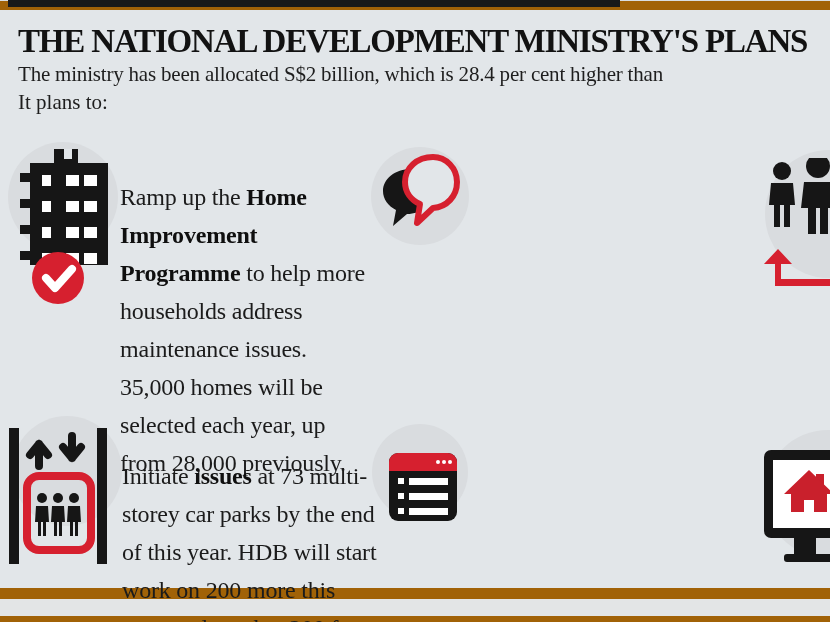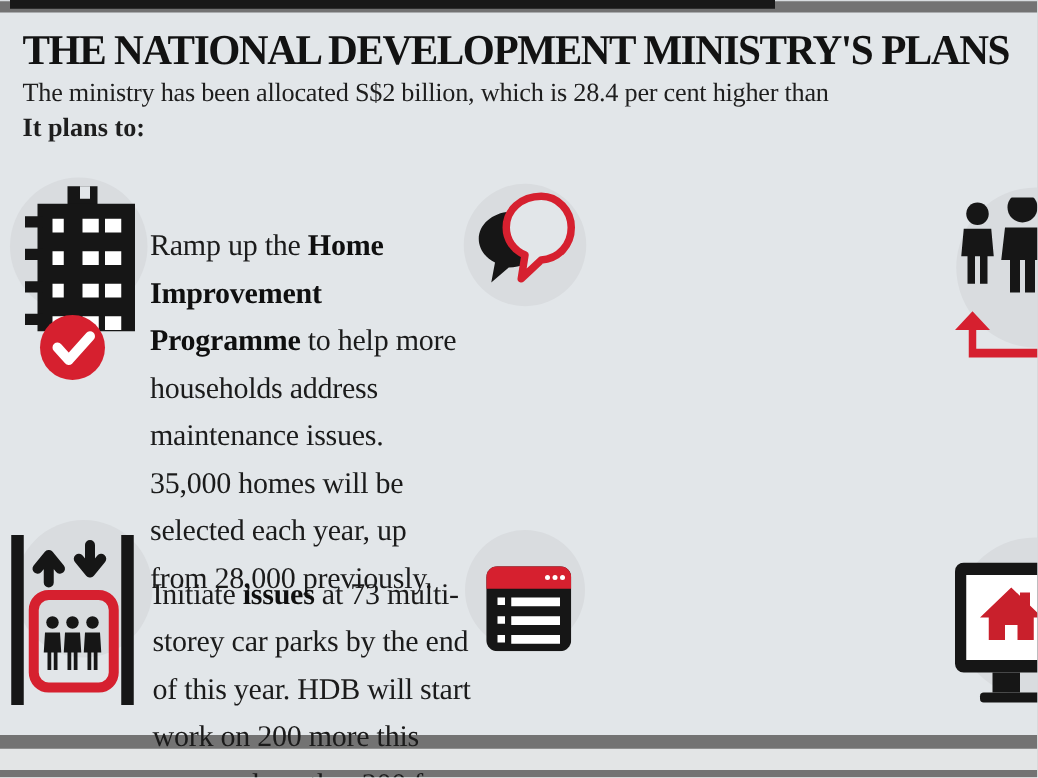--- a/index.html
+++ b/index.html
@@ -1,28 +1,28 @@
 <!DOCTYPE html>
 <html><head>
 <meta charset="utf-8">
 <style>
   html,body{margin:0;padding:0;background:#ffffff;}
-  .page{position:relative;width:830px;height:622px;overflow:hidden;background:#737373;
+  .page{position:relative;width:830px;height:622px;overflow:hidden;background:#a16207;
         font-family:"Liberation Serif", serif;}
   .hairline{position:absolute;left:0;top:0;width:830px;height:1px;background:#d9dde0;}
   .topbar{position:absolute;left:8px;top:0;width:612px;height:7px;background:#191919;}
   .canvas{position:absolute;left:0;top:10px;width:830px;height:578px;background:#e2e6e9;}
   .bottombar{position:absolute;left:0;top:599px;width:830px;height:17px;background:#e3e5e6;}
 
   .headline{position:absolute;left:18px;top:22px;width:1200px;white-space:nowrap;
     font-weight:700;font-size:34px;letter-spacing:-1.2px;color:#121212;
     transform:scaleX(.97);transform-origin:left;}
   .sub1{position:absolute;left:18px;top:62px;width:1000px;white-space:nowrap;
     font-size:21px;color:#1e1e1e;letter-spacing:-0.2px;}
-  .sub2{position:absolute;left:18px;top:90px;font-size:21px;color:#1e1e1e;font-weight:bold;}
+  .sub2{position:absolute;left:18px;top:90px;font-size:21px;color:#1e1e1e;}
 
   .itext{position:absolute;font-size:24px;line-height:38px;color:#1b1b1b;letter-spacing:-0.2px;margin-top:32px;}
   .itext b{font-weight:700;color:#0f0f0f;}
   .t1{left:120px;top:146px;width:254px;}
   .t2{left:480px;top:146px;width:292px;}
   .t3{left:122px;top:425px;width:262px;}
   .t4{left:480px;top:425px;width:282px;}
 
   .gcircle{position:absolute;border-radius:50%;background:#d9dcdf;}
   .c1{left:8px;top:142px;width:110px;height:110px;}

